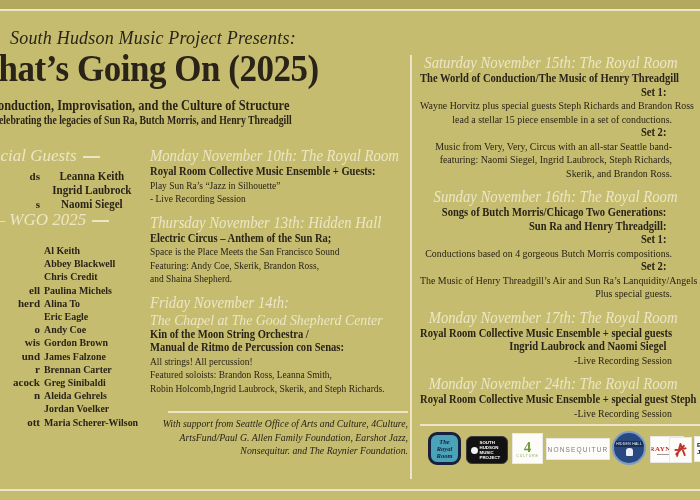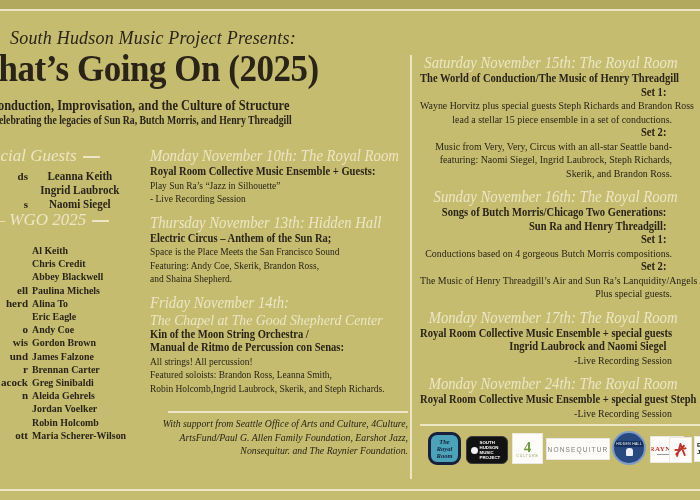--- a/index.html
+++ b/index.html
@@ -24,21 +24,21 @@
   #sub2{left:-8px;top:113px;font-weight:700;font-size:12.5px;transform:scaleX(.78);transform-origin:left center;}
 
   
   .col-head{font-style:italic;font-size:17px;color:var(--cream);white-space:nowrap;}
   #sg-head{left:-24px;top:146px;}
   #wgo-head{left:-10px;top:210px;}
   .head-rule{display:inline-block;vertical-align:middle;width:17px;height:2px;background:var(--cream);margin-left:6px;}
 
   
   .name-rows{display:block;}
-  .name-row{display:flex;align-items:flex-start;line-height:13.2px;white-space:nowrap;}
+  .name-row{display:flex;align-items:flex-start;line-height:13.2px;white-space:nowrap;padding-left:12px;}
   .name-row .frag{flex:none;width:28px;text-align:right;padding-right:4px;font-weight:700;font-size:11px;}
   .name-row .nm{flex:none;font-weight:700;font-size:11px;transform:scaleX(.9);transform-origin:left center;}
   #sg-rows{left:0;top:170px;width:140px;}
   #sg-rows .name-row{line-height:13.8px;}
   #sg-rows .nm{width:104px;text-align:center;font-size:12px;transform:scaleX(.92);}
   #wgo-rows{left:0;top:236px;width:160px;margin-top:8px;}
 
   
   .rows .row{white-space:nowrap;transform-origin:left center;}
   .rows .row.date{font-style:italic;font-size:16px;color:var(--cream);line-height:19px;margin-top:7px;transform:scaleX(.92);}
@@ -128,26 +128,26 @@
   </div>
   <div class="abs name-rows" id="wgo-rows">
 
       <div class="name-row">
         <span class="frag"></span>
         <span class="nm">Al Keith</span>
       </div>
 
       <div class="name-row">
         <span class="frag"></span>
+        <span class="nm">Abbey Blackwell</span>
+      </div>
+
+      <div class="name-row">
+        <span class="frag"></span>
         <span class="nm">Chris Credit</span>
-      </div>
-
-      <div class="name-row">
-        <span class="frag"></span>
-        <span class="nm">Abbey Blackwell</span>
       </div>
 
       <div class="name-row">
         <span class="frag">ell</span>
         <span class="nm">Paulina Michels</span>
       </div>
 
       <div class="name-row">
         <span class="frag">herd</span>
         <span class="nm">Alina To</span>
@@ -188,24 +188,20 @@
         <span class="frag">n</span>
         <span class="nm">Aleida Gehrels</span>
       </div>
 
 
       <div class="name-row">
         <span class="frag"></span>
         <span class="nm">Jordan Voelker</span>
       </div>
 
-      <div class="name-row">
-        <span class="frag"></span>
-        <span class="nm">Robin Holcomb</span>
-      </div>
 
       <div class="name-row">
         <span class="frag">ott</span>
         <span class="nm">Maria Scherer-Wilson</span>
       </div>
 
   </div>
 
   <div class="abs rows" id="mid-col">
 

